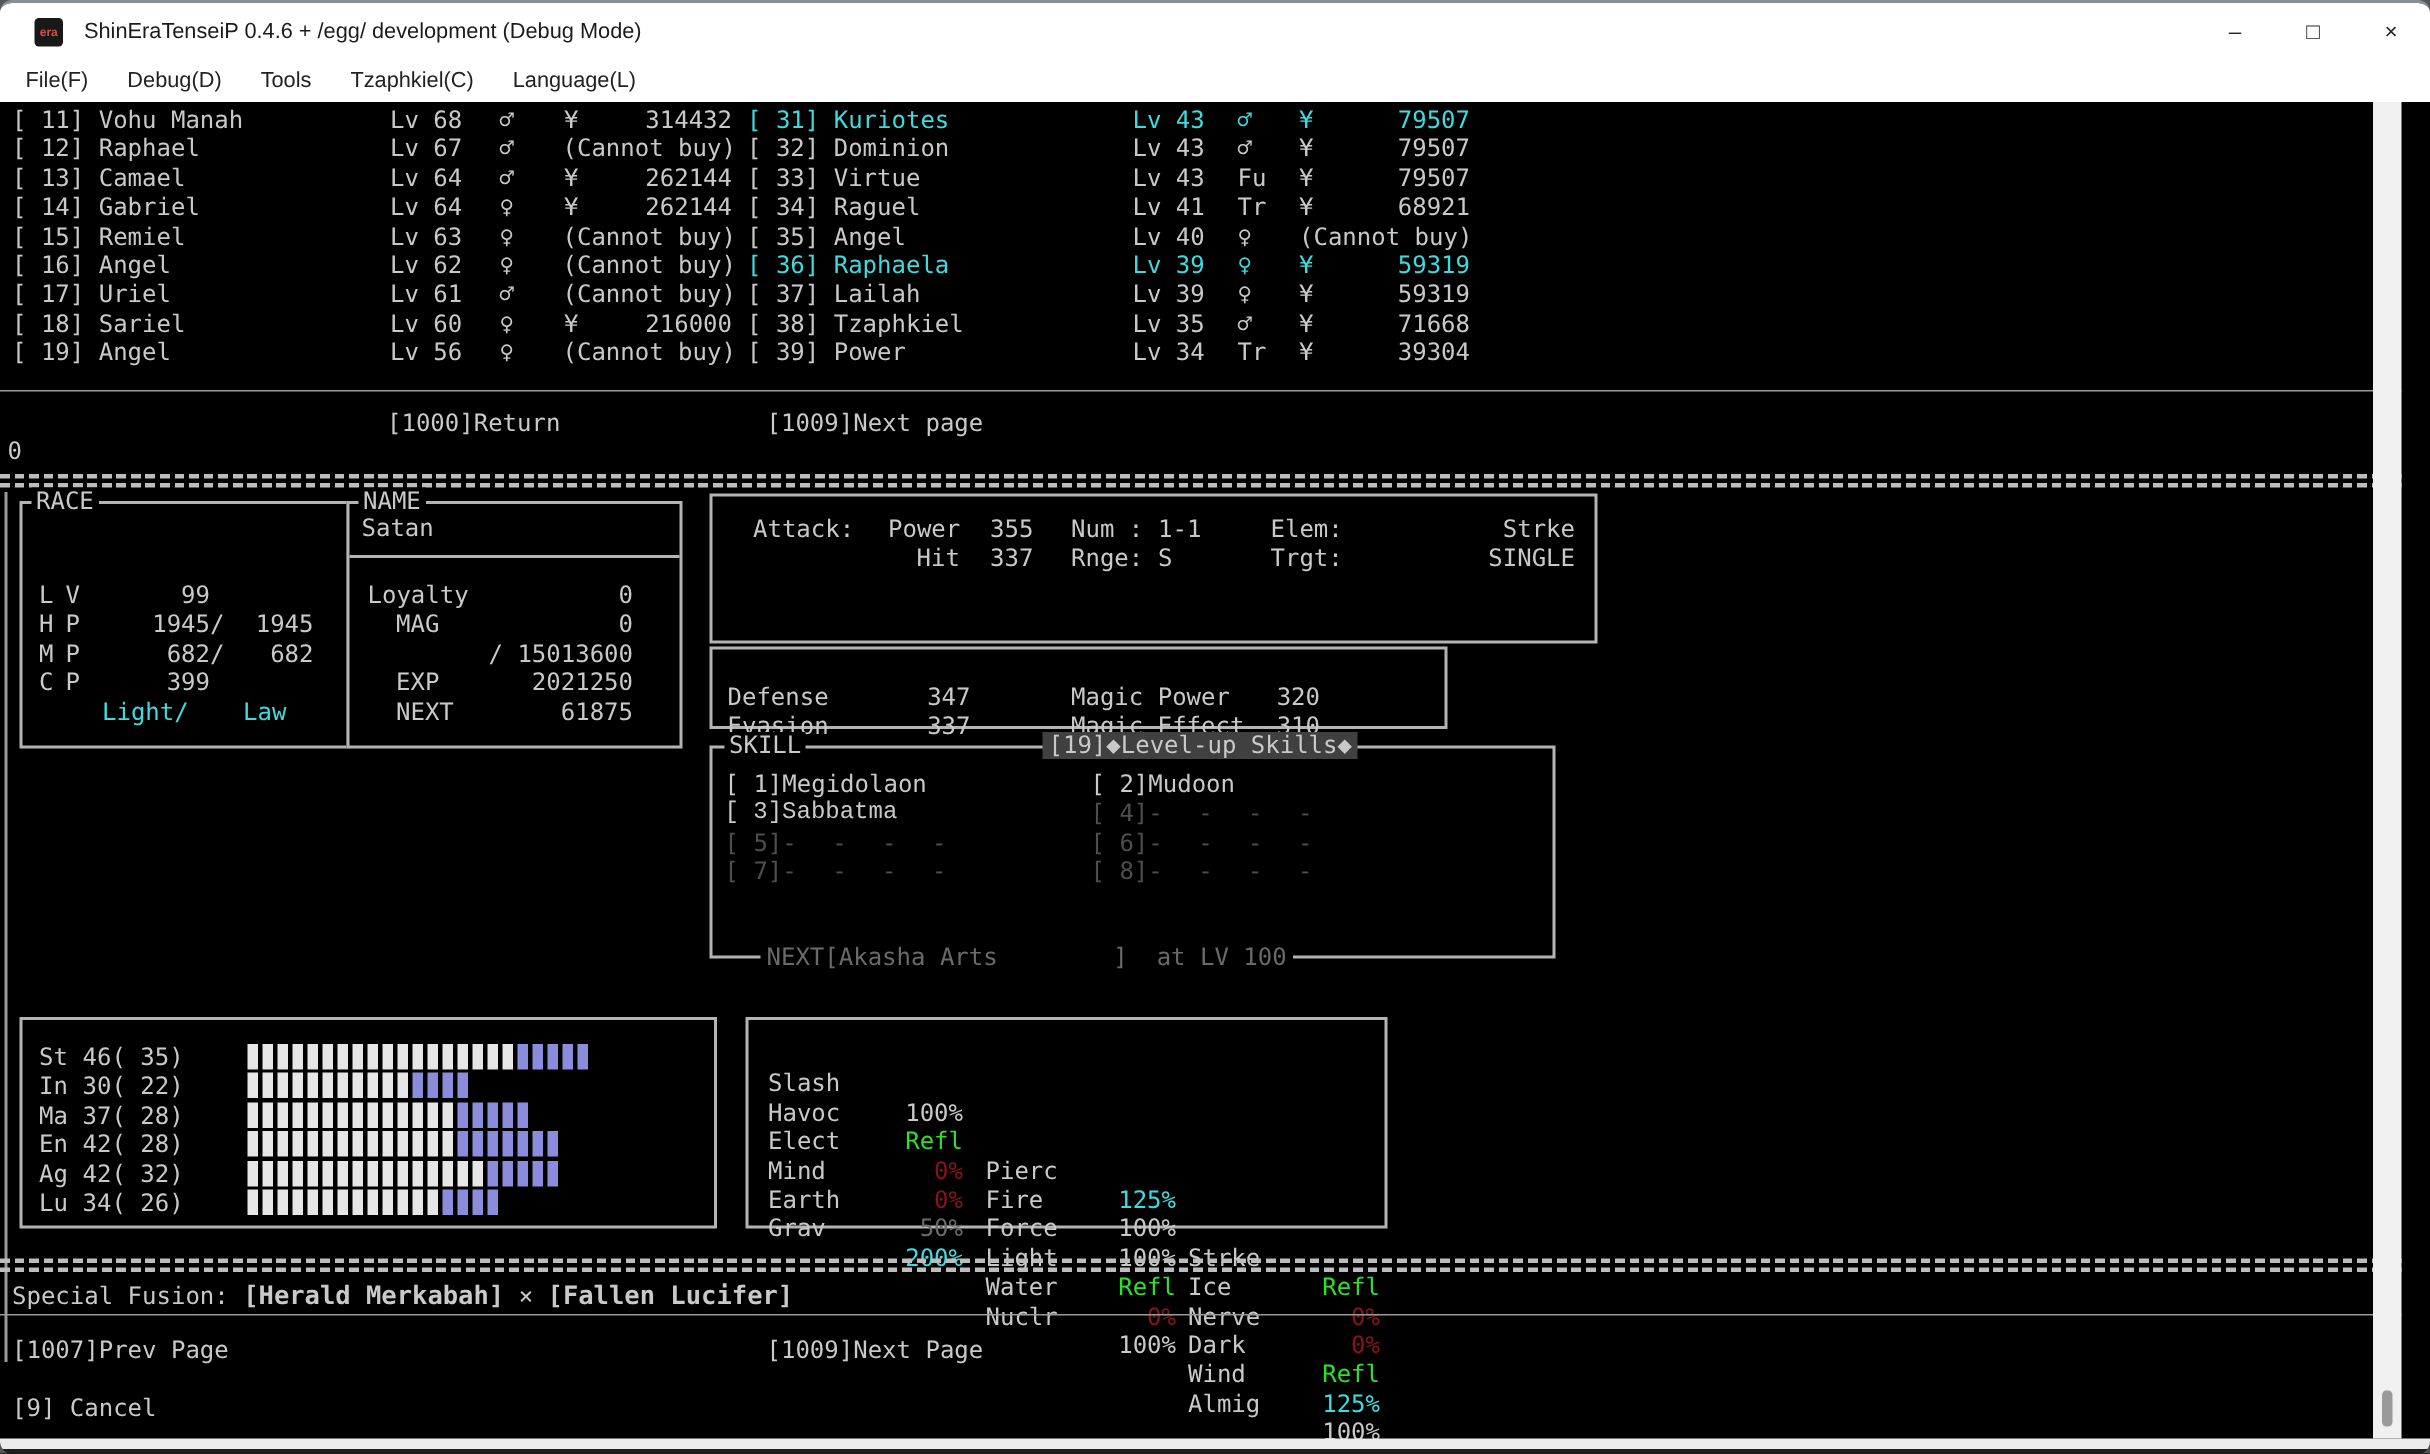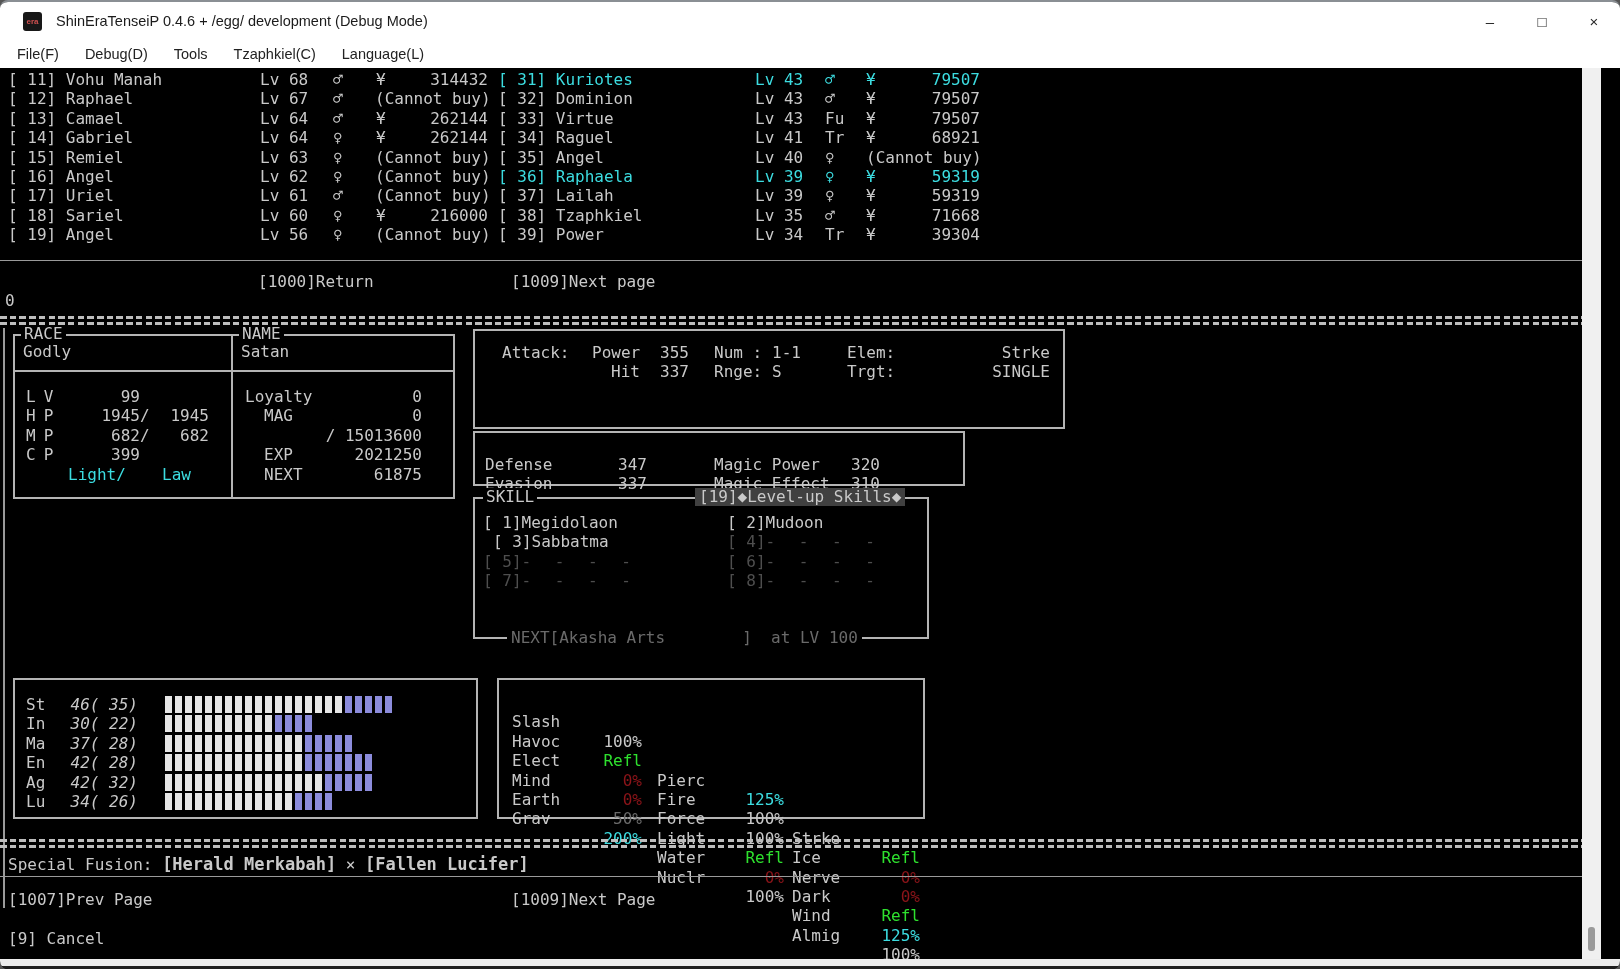--- a/index.html
+++ b/index.html
@@ -80,21 +80,21 @@
   .dfs .d-l2{left:239px;} .dfs .d-v2{left:330px; width:75px; text-align:right;}
   
   .skl .slot{position:absolute; height:19.4px; line-height:19.4px;}
   .skl .slot.off{color:var(--disabled);}
   .dashes{letter-spacing:7px;}
   .skl .foot{position:absolute; bottom:-10px; left:32px; background:#000; padding:0 4px; color:var(--dim);}
   .skl .ttl2{position:absolute; top:-11px; left:220px; background:#404040; padding:0 4px; line-height:18px;}
   
   .stt .srow{position:absolute; left:0; right:0; height:19.4px; line-height:19.4px;}
   .stt .slb{position:absolute; left:11px;}
-  .stt .sv{position:absolute; left:24px; width:99px; text-align:right;font-style:italic;}
+  .stt .sv{position:absolute; left:40px; width:99px; text-align:left;}
   .stt .bars{position:absolute; left:150px; top:1px; height:17px; display:flex;}
   .seg{width:7px; height:17px; margin-right:3px; background:var(--barw);}
   .seg.p{background:var(--barp);}
   
   .rst .rrw{position:absolute; left:0; right:0; height:19.4px; line-height:19.4px;}
   .rst .cell span{position:absolute;}
   .rst .c0 .rl{left:13px;}  .rst .c0 .rv{left:60px;  width:83px; text-align:right;}
   .rst .c1 .rl{left:158px;} .rst .c1 .rv{left:205px; width:80px; text-align:right;}
   .rst .c2 .rl{left:293px;} .rst .c2 .rv{left:340px; width:81px; text-align:right;}
   
@@ -306,23 +306,20 @@
 
     <div class="eqsep" style="top:248px">
         <i></i>
         <i></i>
       </div>
 
     <div class="vline" style="left:3px; top:260px; height:580px"></div>
 
     <div class="panel race" style="left:13px; top:266px; width:220px; height:165px">
       <span class="ttl" style="left:6px">RACE</span>
-      <div class="panel-head">
-        <span class="abs" style="left:8px; top:6px">Godly</span>
-      </div>
       <div class="rrow" style="top:51px">
         <span class="lbl wide">LV</span>
         <span class="rv1">99</span>
       </div>
       <div class="rrow" style="top:70.4px">
         <span class="lbl wide">HP</span>
         <span class="rv1">1945</span>
         <span class="rsl">/</span>
         <span class="rv2">1945</span>
       </div>
@@ -388,34 +385,34 @@
       <span class="d-l1" style="top:8px">Defense</span>
       <span class="d-v1" style="top:8px">347</span>
       <span class="d-l2" style="top:8px">Magic Power</span>
       <span class="d-v2" style="top:8px">320</span>
       <span class="d-l1" style="top:27.4px">Evasion</span>
       <span class="d-v1" style="top:27.4px">337</span>
       <span class="d-l2" style="top:27.4px">Magic Effect</span>
       <span class="d-v2" style="top:27.4px">310</span>
     </div>
 
-    <div class="panel skl" id="skill-box" style="left:473px; top:429px; width:456px; height:142px">
+    <div class="panel skl" id="skill-box" style="left:473px; top:429px; width:564px; height:142px">
       <span class="ttl" style="left:8px">SKILL</span>
       <span class="ttl2"><span>[19]</span><span>◆Level-up Skills◆</span></span>
       <span class="foot">NEXT[Akasha Arts        ]  at LV 100</span>
 
   <div class="slot" style="left: 8px; top: 14px;">
     <span>[ 1]</span><span>Megidolaon</span>
   </div>
 
   <div class="slot" style="left: 252px; top: 14px;">
     <span>[ 2]</span><span>Mudoon</span>
   </div>
 
-  <div class="slot" style="left: 18px; top: 33.4px;">
+  <div class="slot" style="left: 8px; top: 33.4px; font-family: Liberation Mono, monospace;">
     <span>[ 3]</span><span>Sabbatma</span>
   </div>
 
   <div class="slot off" style="left: 252px; top: 33.4px;">
     <span>[ 4]</span><span class="dashes">- - - -</span>
   </div>
 
   <div class="slot off" style="left: 8px; top: 52.8px;">
     <span>[ 5]</span><span class="dashes">- - - -</span>
   </div>

